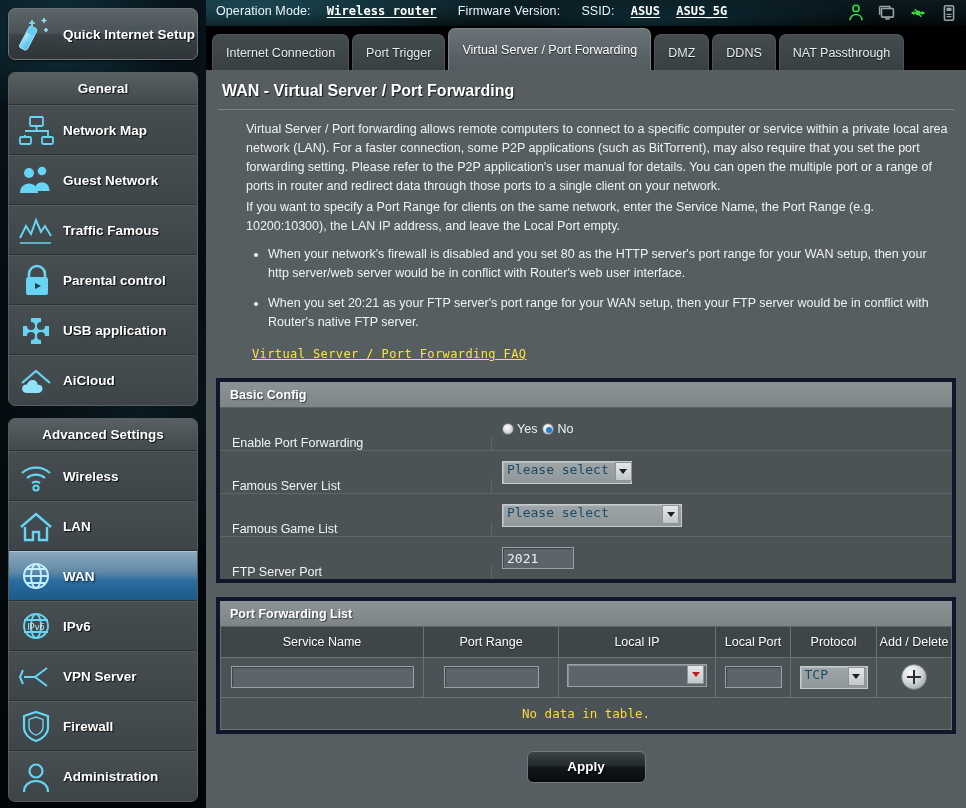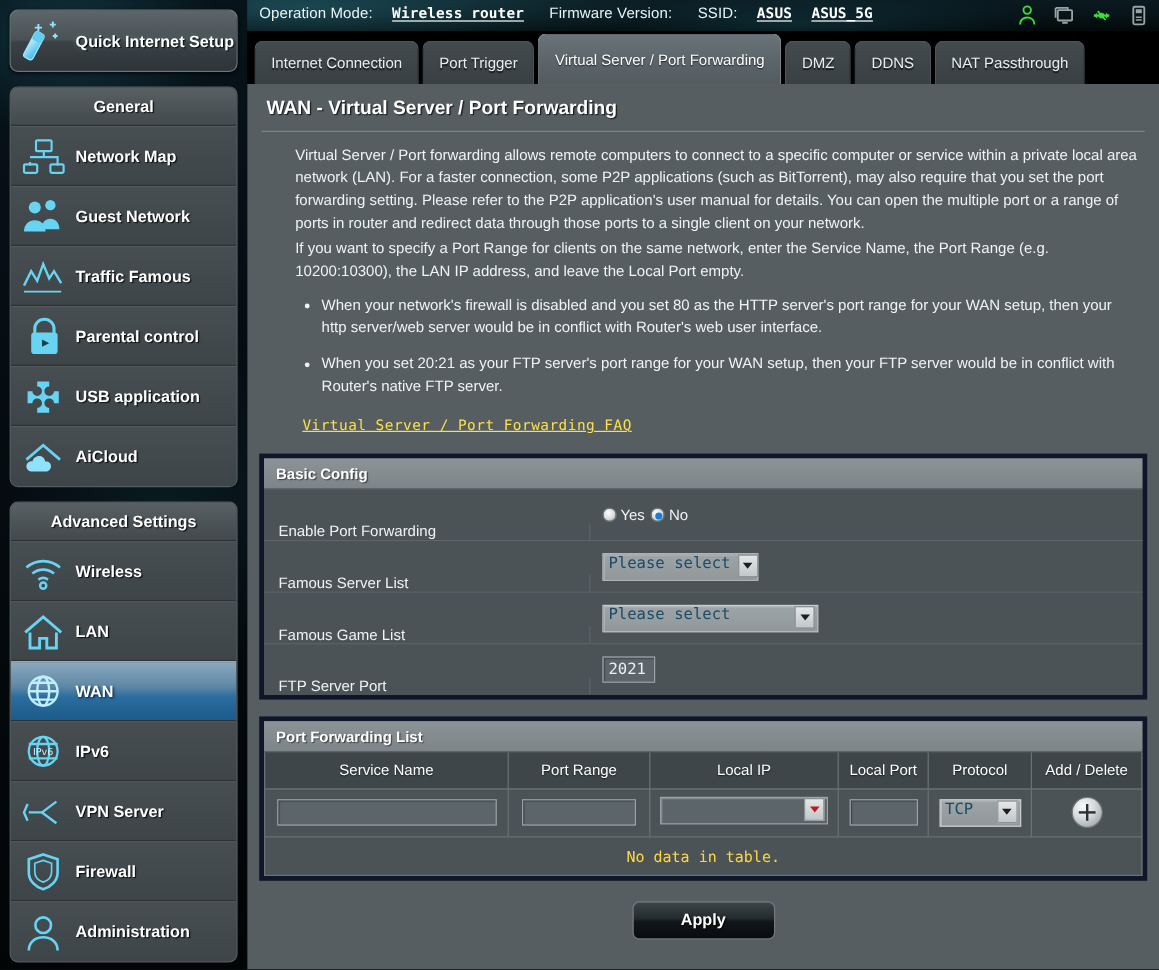--- a/index.html
+++ b/index.html
@@ -544,33 +544,33 @@
               <span class="arrowbtn">
                   <span class="caret"></span>
                 </span>
             </div>
           </div>
         </div>
 
         <div class="frow">
           <div class="fl">FTP Server Port</div>
           <div class="fv">
-            <input class="txt" style="width: 44px;" value="2021">
+            <input class="txt" style="width: 72px;" value="2021">
           </div>
         </div>
       </div>
 
       <div class="section">
         <div class="sec-hdr">Port Forwarding List</div>
 
         <table class="ptable">
           <thead>
             <tr>
               <th style="width:203px">Service Name</th>
-              <th style="width:118px">Port Range</th>
+              <th style="width:135px">Port Range</th>
               <th style="width:157px">Local IP</th>
               <th style="width:75px">Local Port</th>
               <th style="width:86px">Protocol</th>
               <th>Add / Delete</th>
             </tr>
           </thead>
           <tbody>
             <tr>
               <td>
                 <input class="txt" style="width: 183px;" value="">

